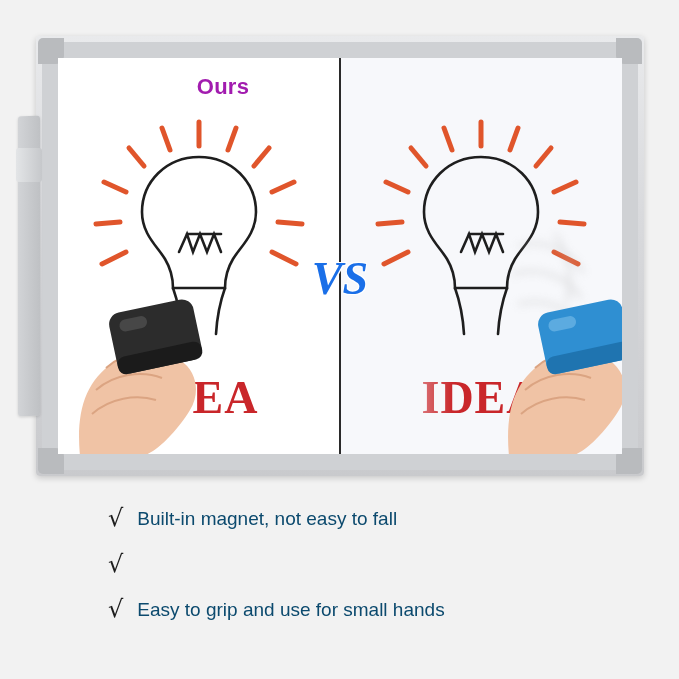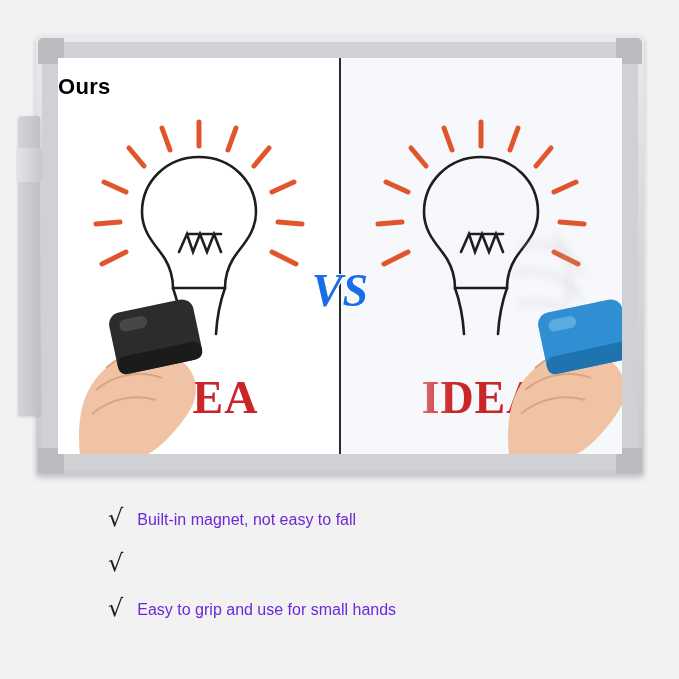--- a/index.html
+++ b/index.html
@@ -55,22 +55,22 @@
   }
   .half{position:absolute;top:0;bottom:0;width:50%;}
   .half.left{left:0;background:#ffffff;}
   .half.right{left:50%;background:#f7f8fb;}
   .divider{
     position:absolute;left:50%;top:0;bottom:0;width:2px;margin-left:-1px;
     background:#2a2a2a;
   }
 
   .col-title{
-    position:absolute;top:16px;width:100%;
-    font-size:22px;font-weight:bold;color:#000000;letter-spacing:.3px;
+    position:absolute;top:16px;width:100%;text-align:center;
+    font-size:22px;font-weight:bold;color:#a21caf;letter-spacing:.3px;padding-left:24px;
   }
 
   
   .sketch{position:absolute;left:50%;top:54px;transform:translateX(-50%);}
   .ghost{
     position:absolute;left:calc(50% + 28px);top:170px;
     filter:blur(4px);opacity:.45;
   }
 
   
@@ -95,37 +95,36 @@
   .hand.right-hand{left:52%;margin-left:12px;}
 
   
   .vs{
     position:absolute;left:50%;top:220px;transform:translate(-50%,-50%);
     font-family:"Liberation Serif", serif;
     font-size:46px;font-style:italic;font-weight:bold;
     color:#1a6fe8;
     text-shadow:1px 1px 0 #ffffff, -1px -1px 0 #ffffff, 1px -1px 0 #fff, -1px 1px 0 #fff;
     z-index:6;
-    margin-top:12px;
   }
 
   
   .bullets{
     position:absolute;left:108px;top:505px;width:470px;
   }
   .bullet{
     display:flex;align-items:baseline;gap:14px;
     margin-bottom:21px;
   }
   .check{
     font-size:24px;color:#1d1d1d;font-family:"DejaVu Sans", sans-serif;
     line-height:1;transform:translateY(1px);
   }
   .btext{
-    font-size:16px;color:#6d28d9;letter-spacing:0;white-space:nowrap;
+    font-size:19px;color:#0c4a6e;letter-spacing:0;white-space:nowrap;
   }
 </style>
 </head>
 <body>
 
 <div id="stage">
 
   <div class="board-wrap">
     <div class="board-frame">
       <span class="corner tl"></span>

